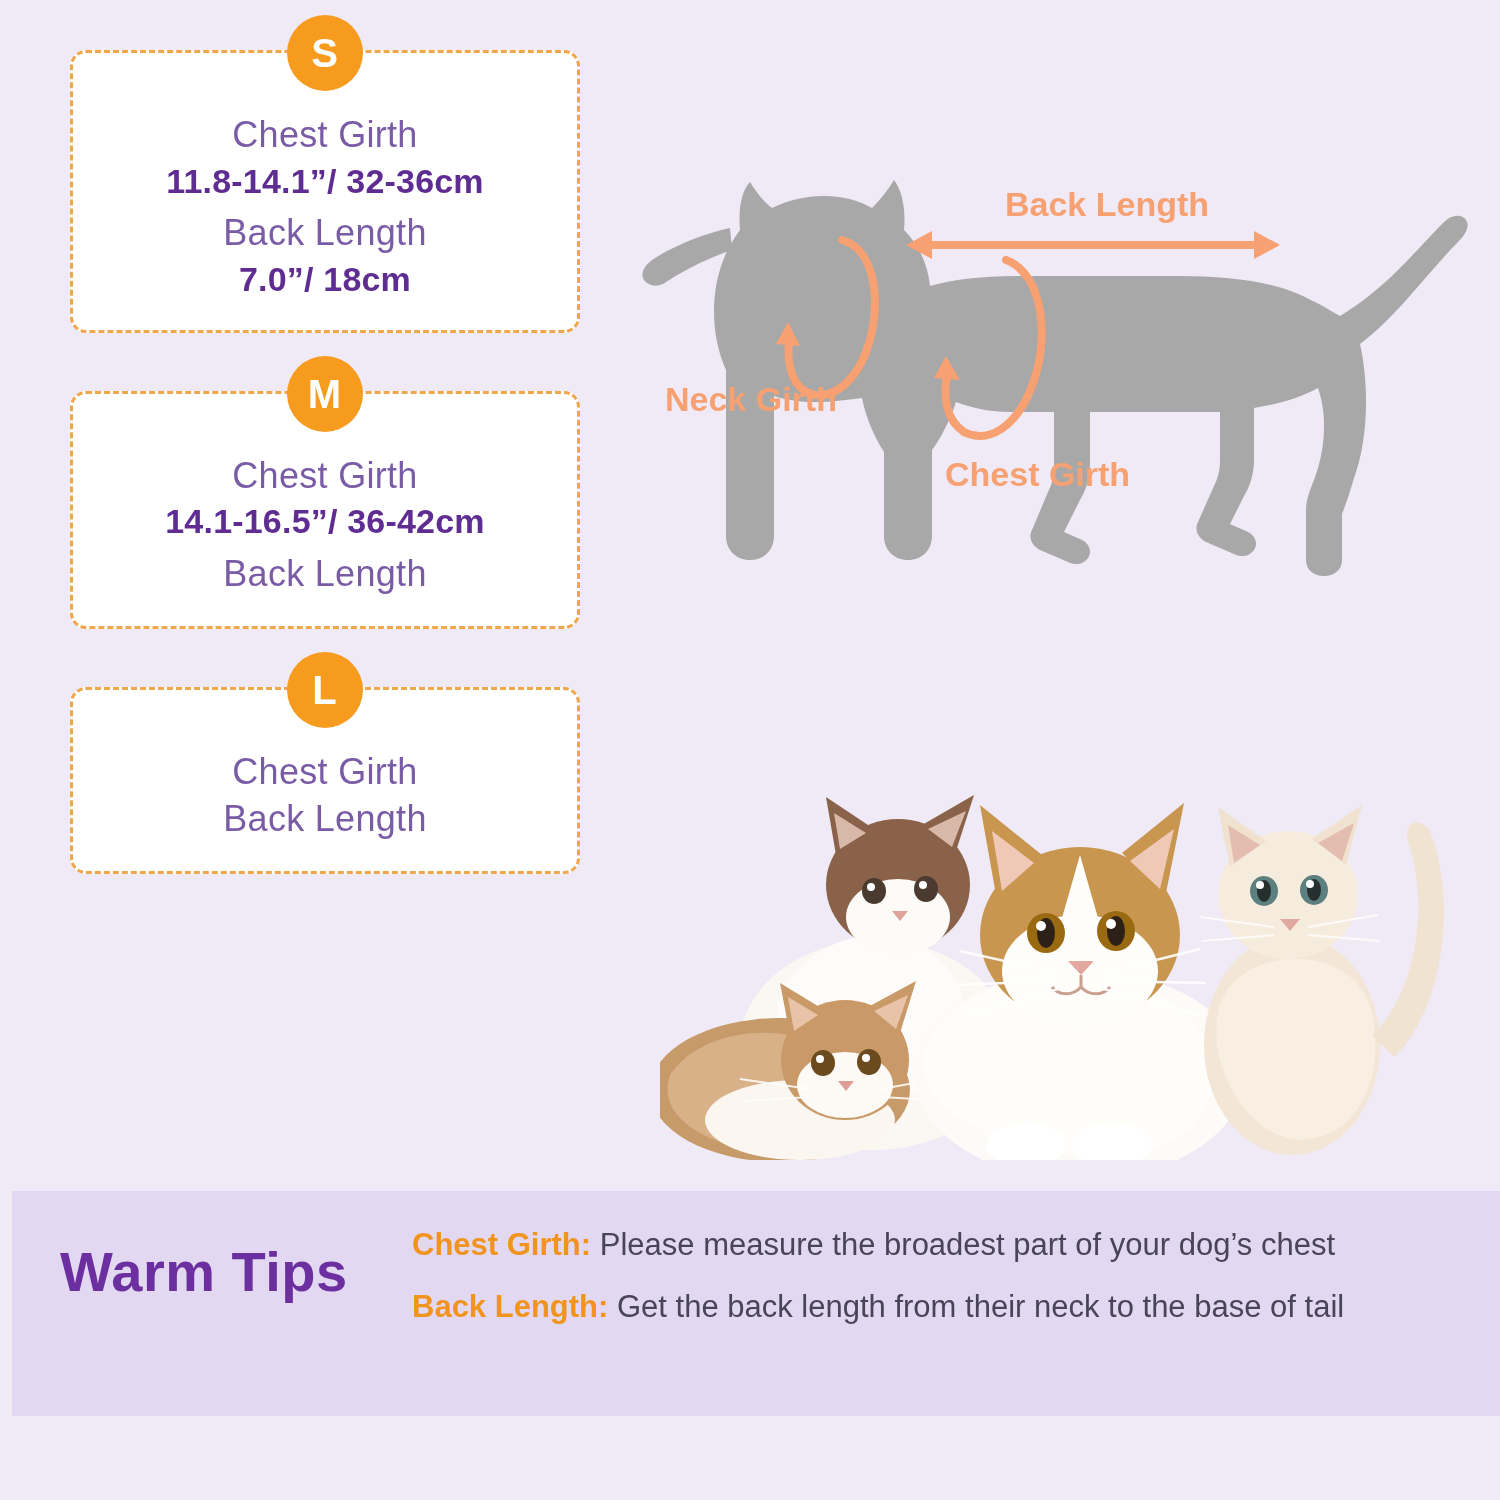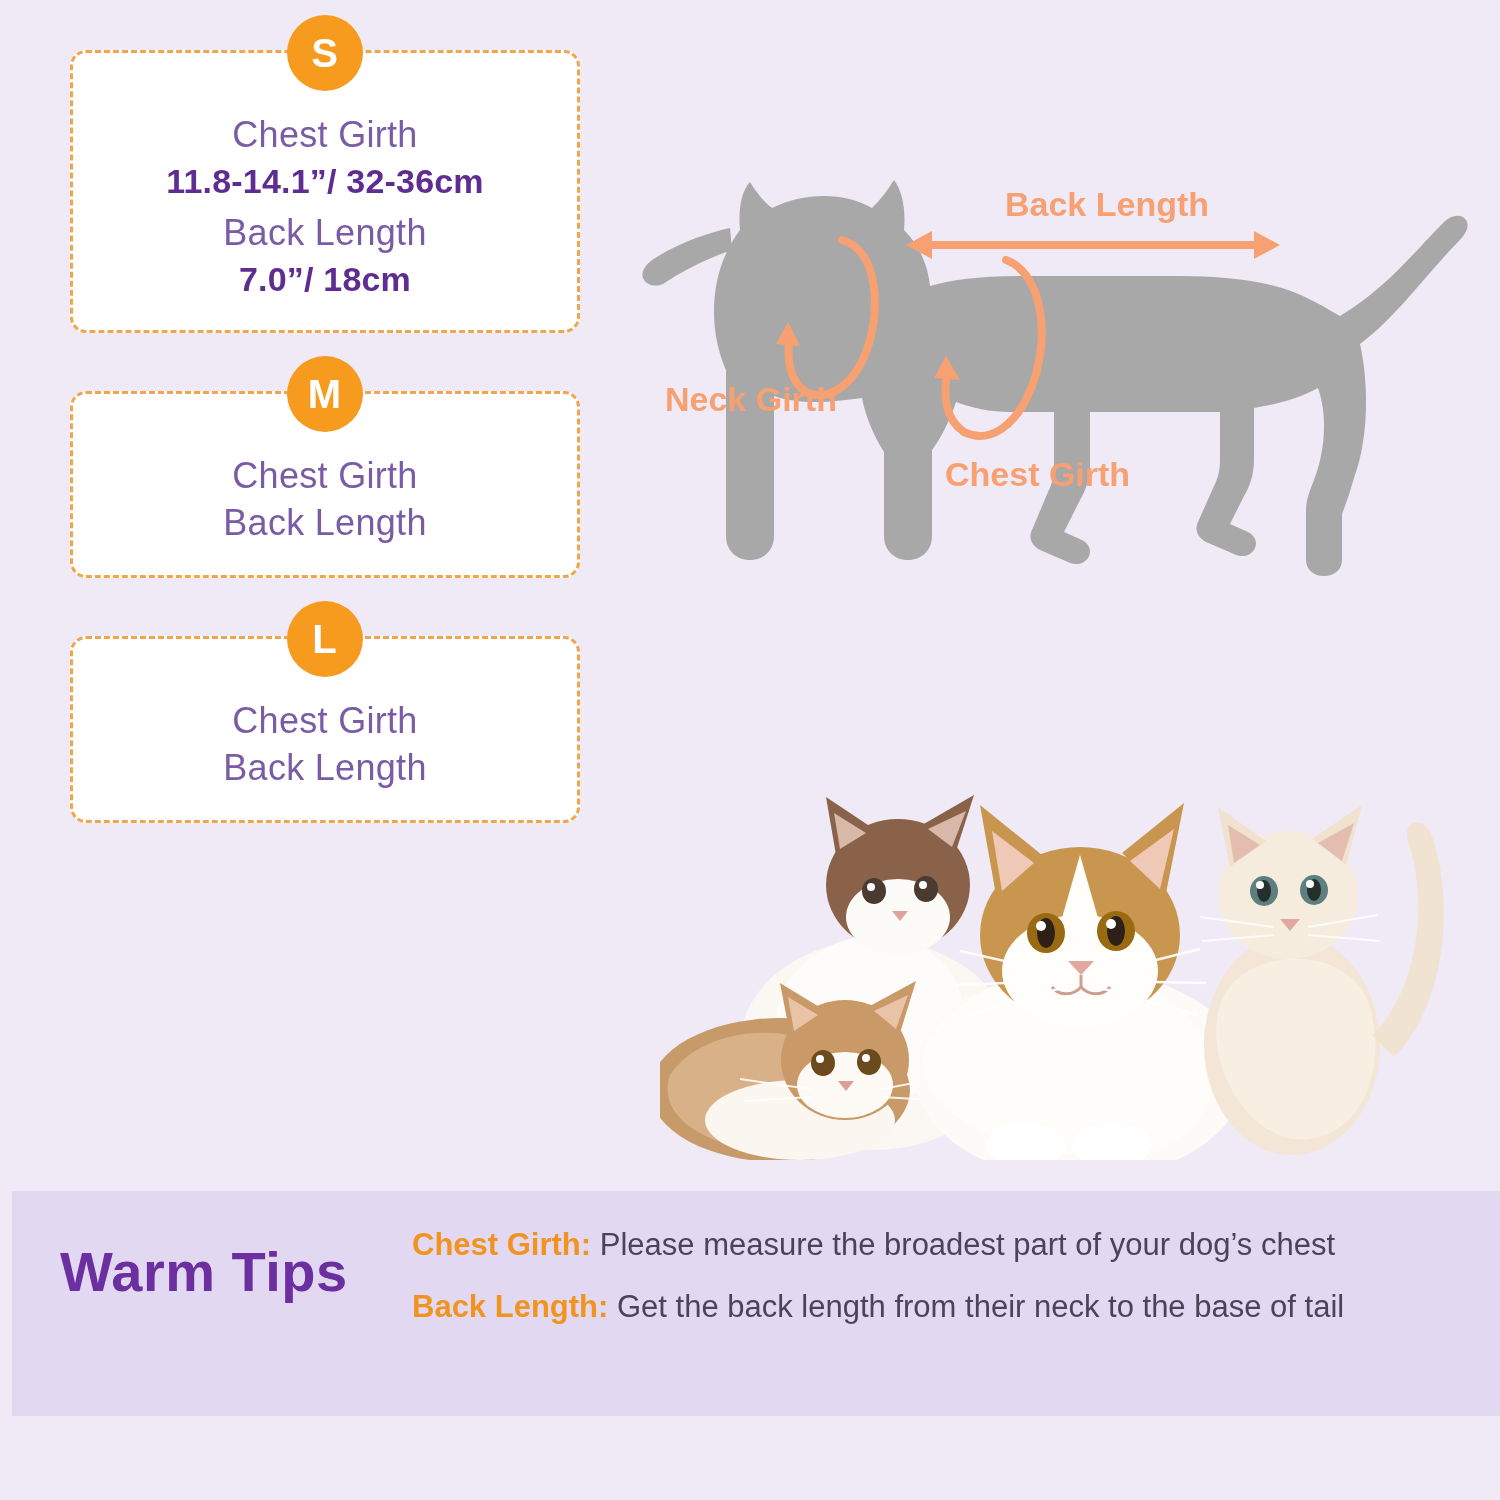--- a/index.html
+++ b/index.html
@@ -157,20 +157,21 @@
       <div class="badge">S</div>
       <div class="row-label">Chest Girth</div>
       <div class="row-value">11.8-14.1”/ 32-36cm</div>
       <div class="row-label">Back Length</div>
       <div class="row-value last">7.0”/ 18cm</div>
     </div>
 
     <div class="size-card">
       <div class="badge">M</div>
       <div class="row-label">Chest Girth</div>
+      <div class="row-value">14.1-16.5”/ 36-42cm</div>
       <div class="row-label">Back Length</div>
     </div>
 
     <div class="size-card">
       <div class="badge">L</div>
       <div class="row-label">Chest Girth</div>
       <div class="row-label">Back Length</div>
     </div>
 
   </div>

